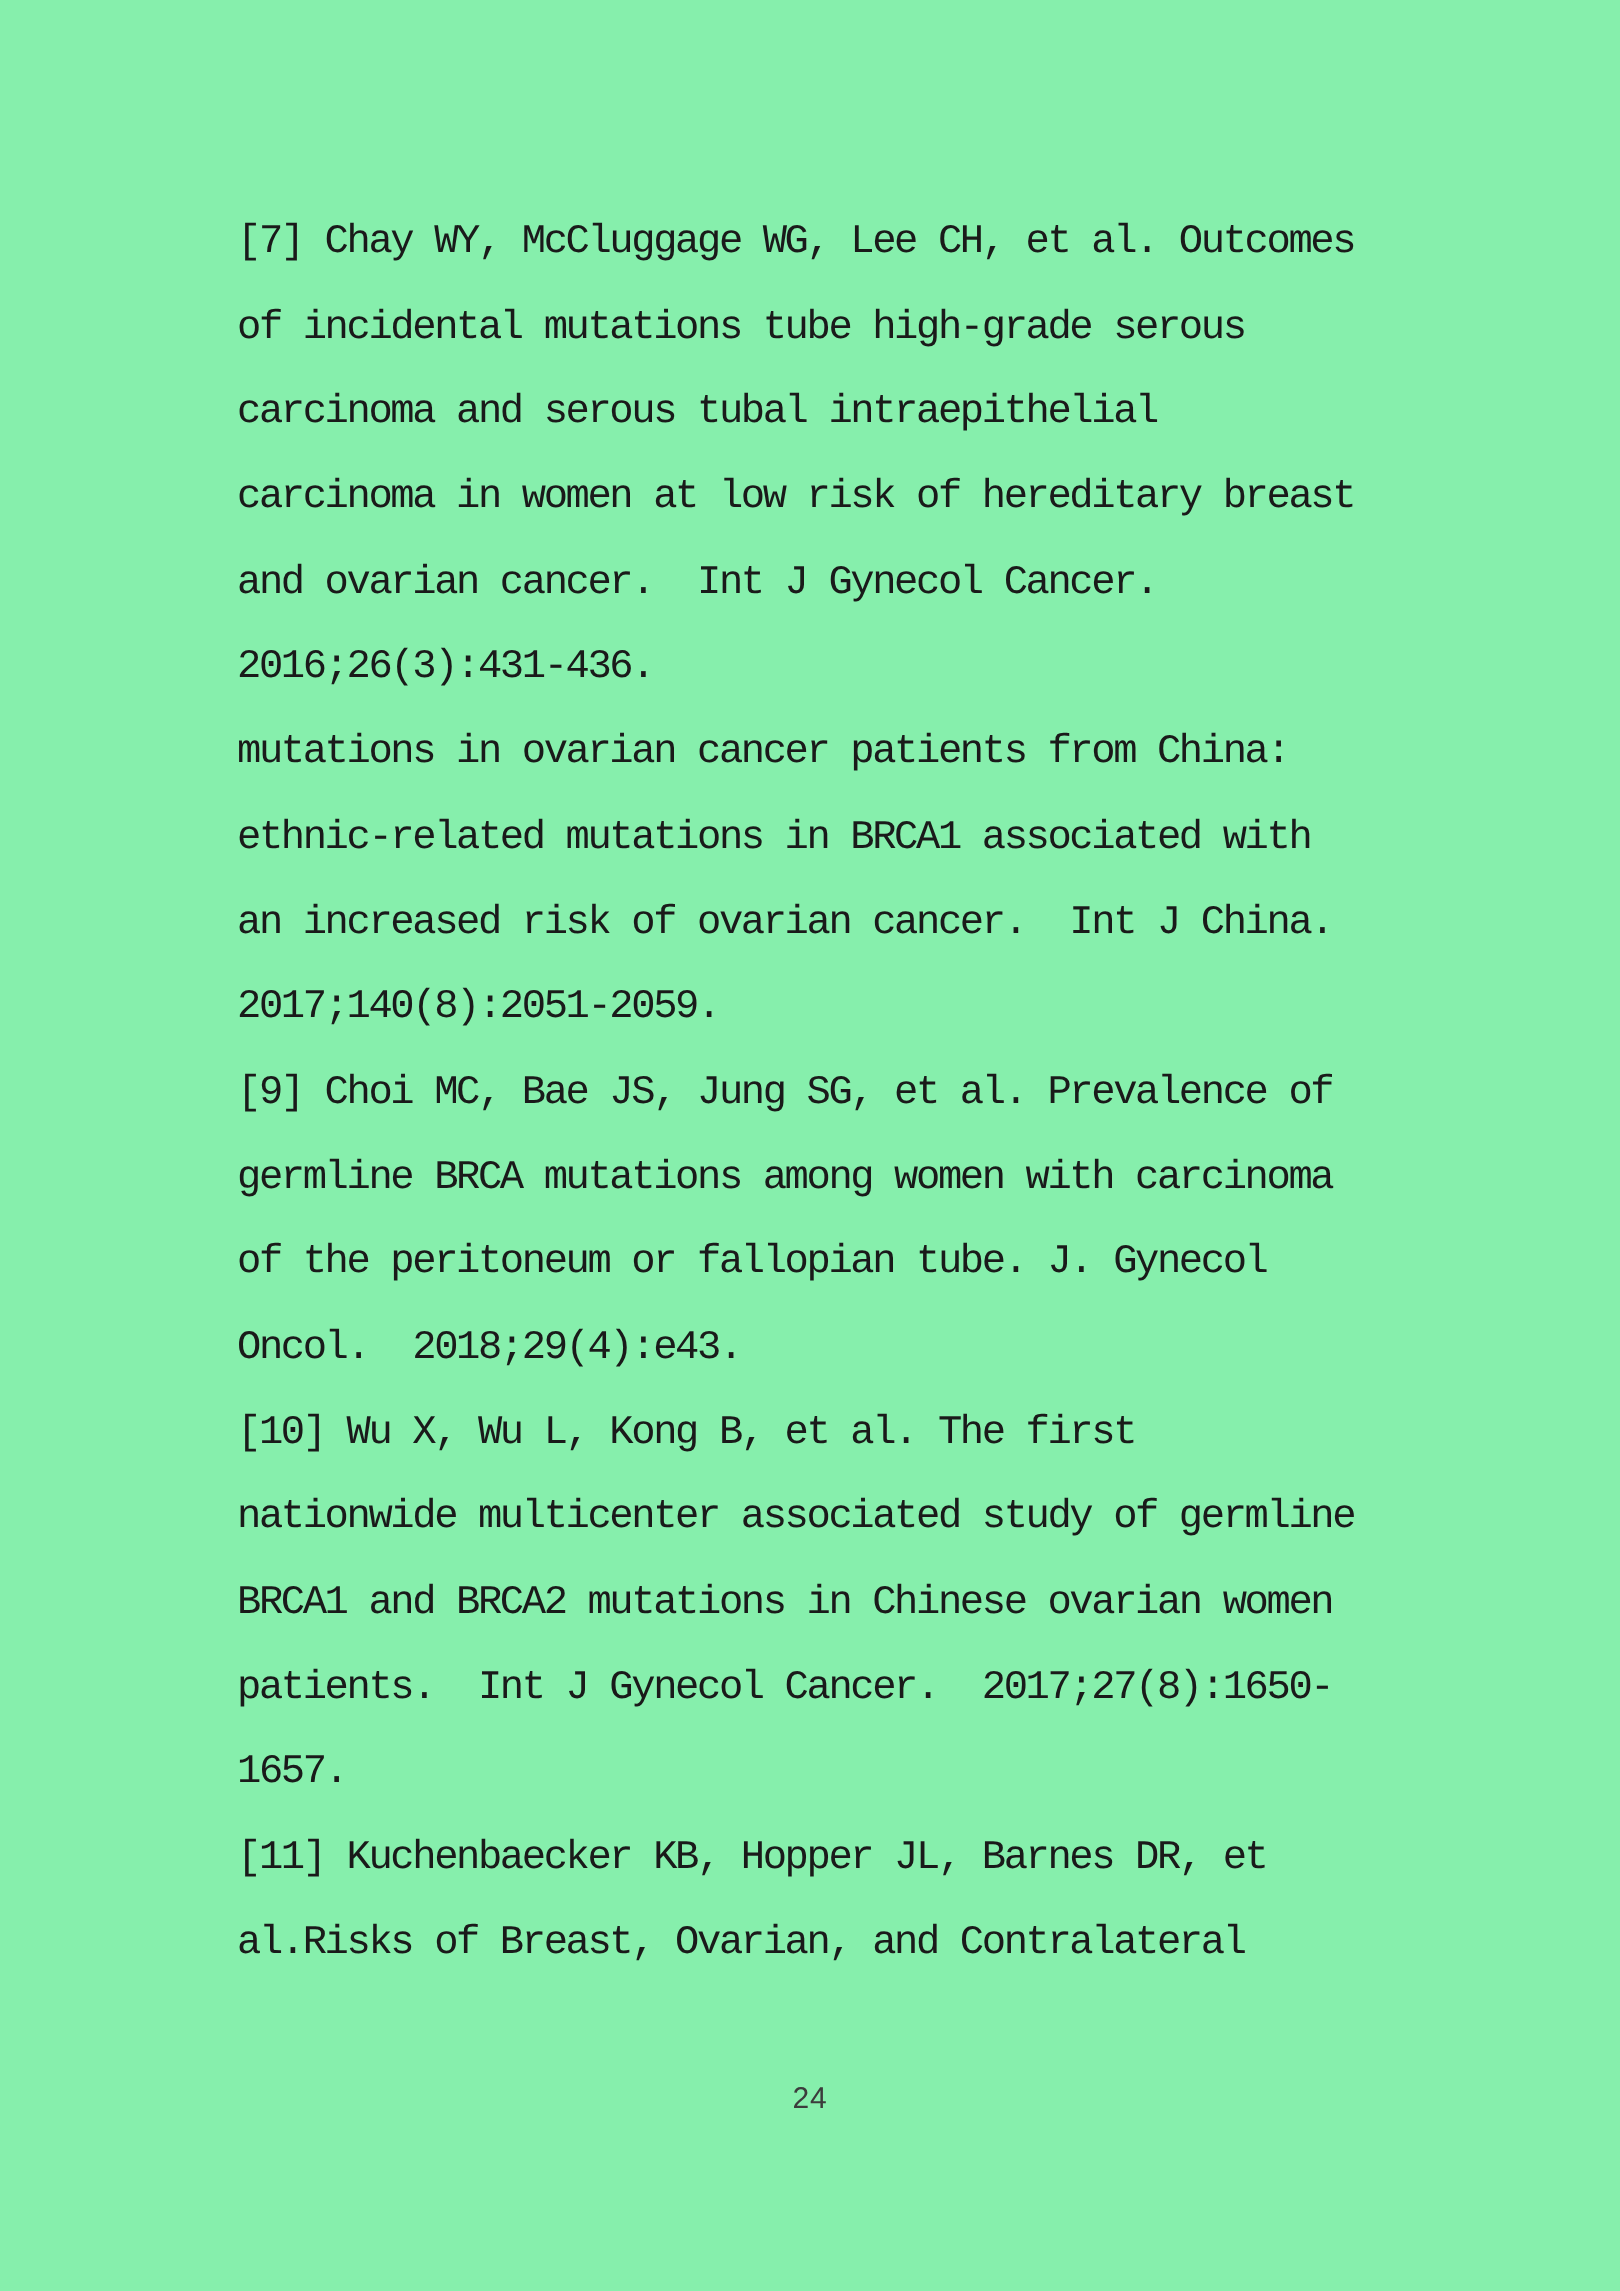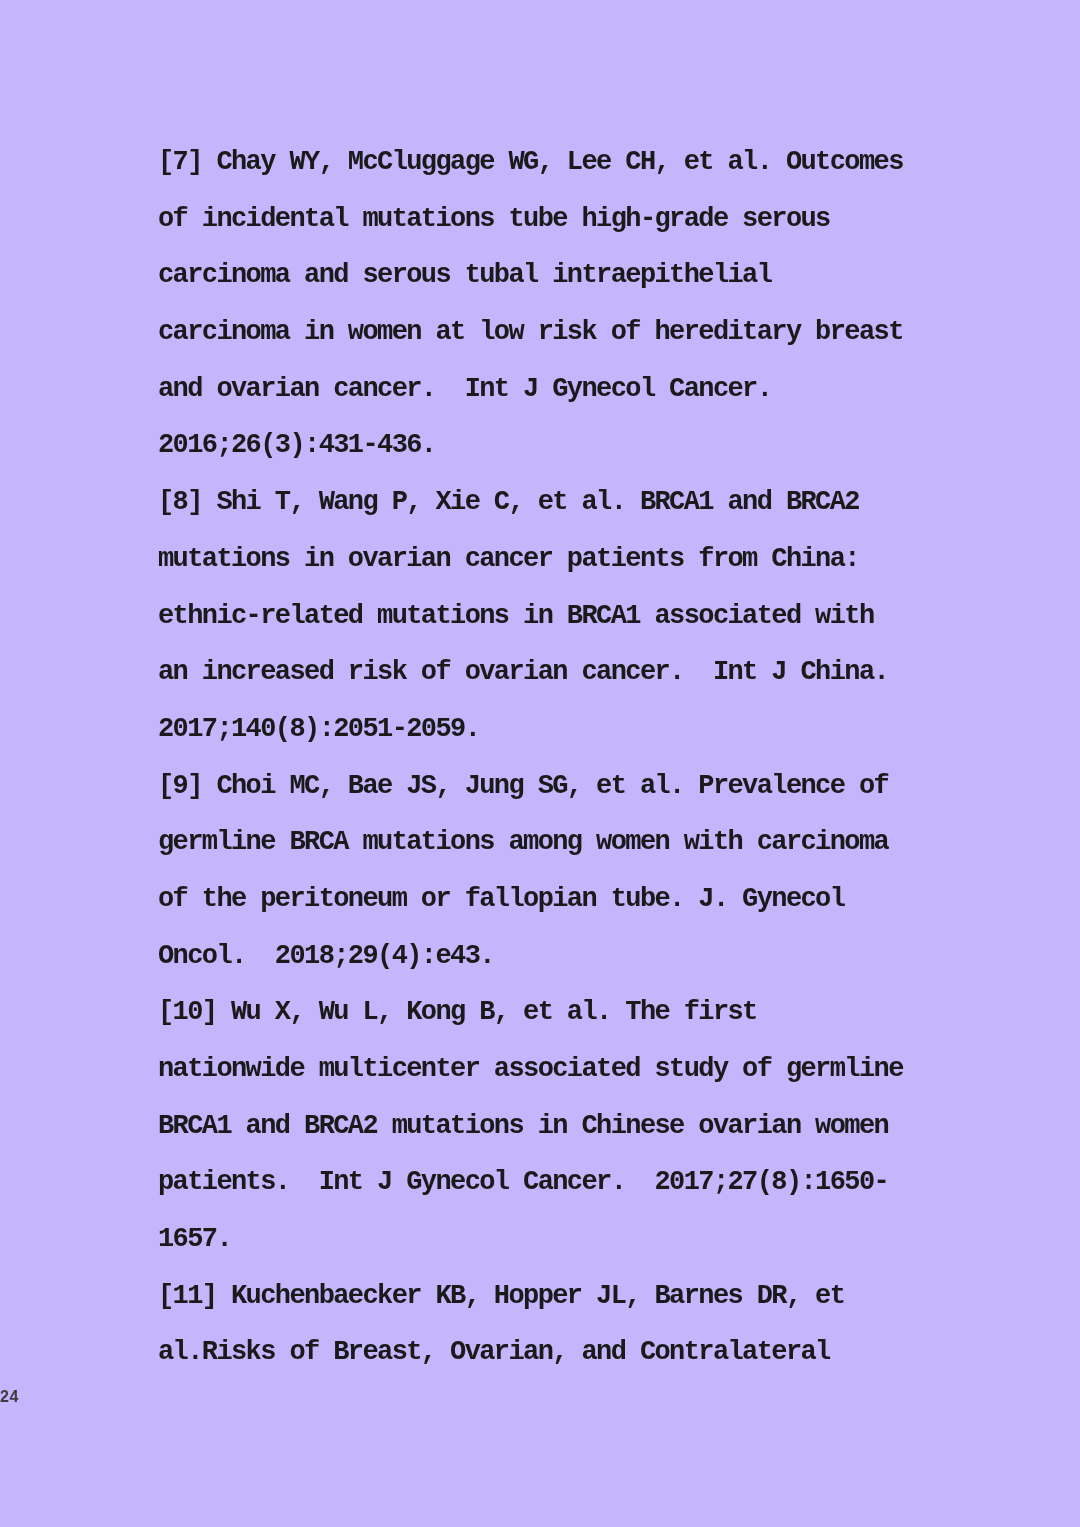--- a/index.html
+++ b/index.html
@@ -4,23 +4,22 @@
 <style>
   html, body {
     margin: 0;
     padding: 0;
     background: #ffffff;
   }
   .page {
     position: relative;
     width: 1080px;
     height: 1527px;
-    background: #c4b5fd;
+    background: #86efac;
     overflow: hidden;
-    font-weight: bold;
   }
   .references {
     position: absolute;
     left: 158px;
     top: 134px;
     width: 800px;
   }
   .ref-line {
     height: 56.7px;
     line-height: 56.7px;
@@ -28,22 +27,23 @@
     font-size: 27px;
     letter-spacing: -1.6px;
     color: #1a1a1a;
     white-space: pre;
   }
   .page-number {
     position: absolute;
     top: 1388px;
     left: 0;
     width: 100%;
+    text-align: center;
     font-family: "Liberation Sans", sans-serif;
-    font-size: 16px;
+    font-size: 20px;
     letter-spacing: 0.5px;
     color: #3c3c3c;
   }
 </style>
 </head>
 <body>
 
 <div class="page">
 
   <div class="references">
@@ -51,21 +51,20 @@
     <div>
       <div class="ref-line">[7] Chay WY, McCluggage WG, Lee CH, et al. Outcomes</div>
       <div class="ref-line">of incidental mutations tube high-grade serous</div>
       <div class="ref-line">carcinoma and serous tubal intraepithelial</div>
       <div class="ref-line">carcinoma in women at low risk of hereditary breast</div>
       <div class="ref-line">and ovarian cancer.  Int J Gynecol Cancer.</div>
       <div class="ref-line">2016;26(3):431-436.</div>
     </div>
 
     <div>
-      <div class="ref-line">[8] Shi T, Wang P, Xie C, et al. BRCA1 and BRCA2</div>
       <div class="ref-line">mutations in ovarian cancer patients from China:</div>
       <div class="ref-line">ethnic-related mutations in BRCA1 associated with</div>
       <div class="ref-line">an increased risk of ovarian cancer.  Int J China.</div>
       <div class="ref-line">2017;140(8):2051-2059.</div>
     </div>
 
     <div>
       <div class="ref-line">[9] Choi MC, Bae JS, Jung SG, et al. Prevalence of</div>
       <div class="ref-line">germline BRCA mutations among women with carcinoma</div>
       <div class="ref-line">of the peritoneum or fallopian tube. J. Gynecol</div>

